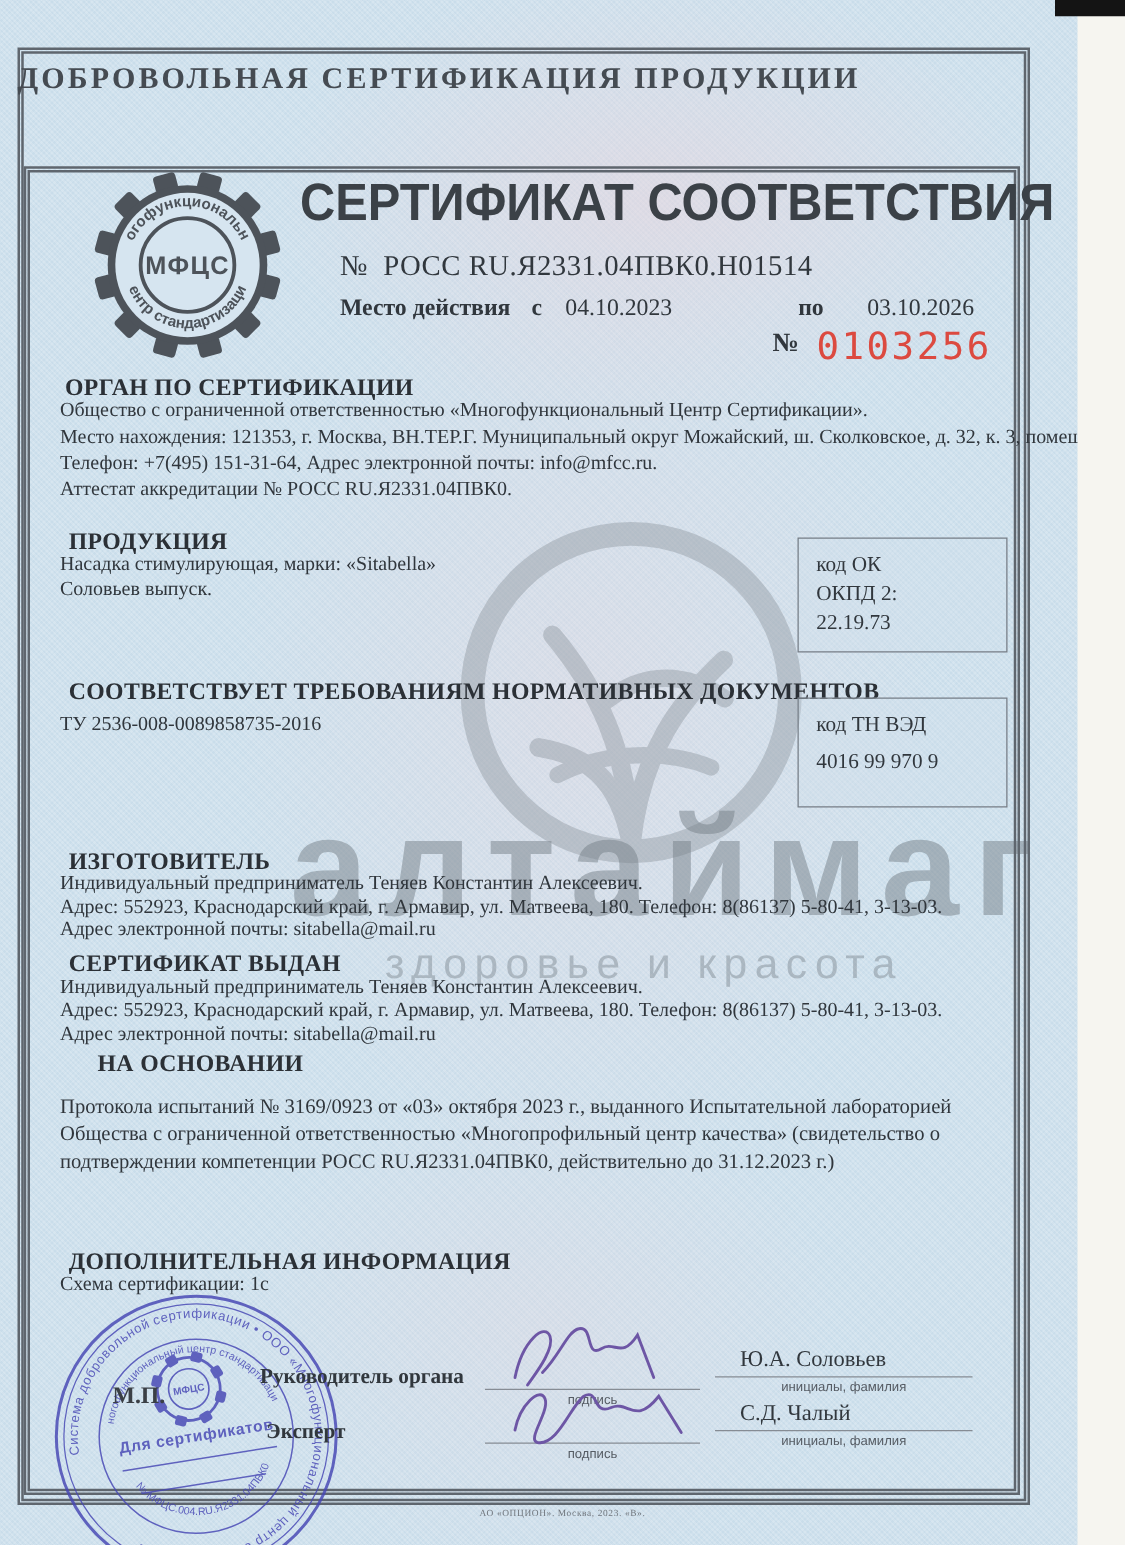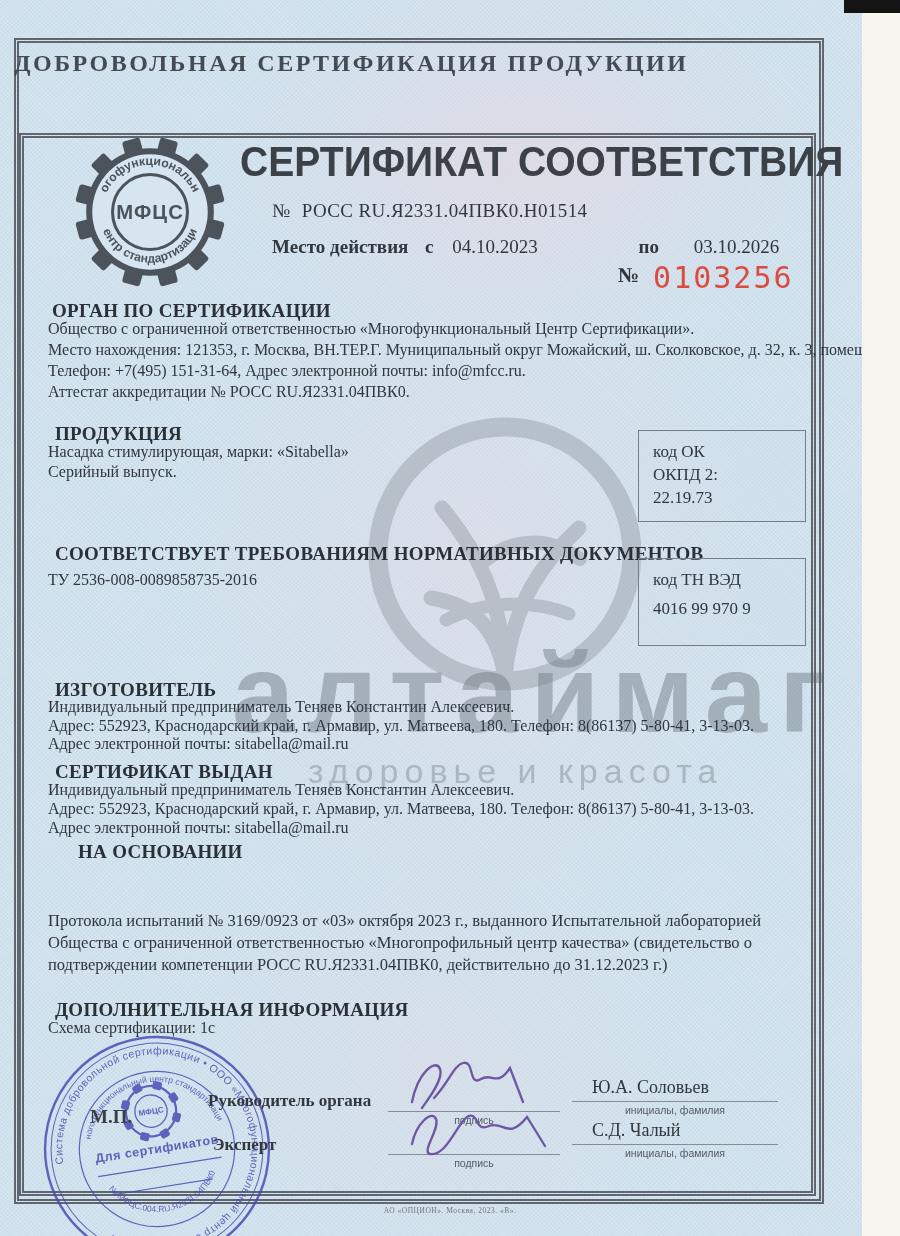--- a/index.html
+++ b/index.html
@@ -23,21 +23,21 @@
   .wm{z-index:1;}
   .wm-brand{left:232px;top:638px;font-family:"Liberation Sans",sans-serif;font-weight:700;
     font-size:112px;line-height:112px;letter-spacing:12px;color:rgba(118,127,136,.50);white-space:nowrap;}
   .wm-tag{left:308px;top:752px;font-family:"Liberation Sans",sans-serif;font-size:34px;
     letter-spacing:6px;color:rgba(128,137,146,.48);white-space:nowrap;}
   
   .top-title{left:14px;top:50px;width:650px;text-align:center;font-weight:700;font-size:24px;
     letter-spacing:2.5px;color:#454b52;z-index:3;white-space:nowrap;}
   .cert-title{left:240px;top:138px;font-family:"Liberation Sans",sans-serif;font-weight:700;
     font-size:42px;color:#3b4147;transform:scaleX(.93);transform-origin:left;white-space:nowrap;z-index:3;}
-  .num-row{left:272px;top:200px;font-size:19px;z-index:3;letter-spacing:.4px;}
+  .num-row{left:272px;top:200px;font-size:23px;z-index:3;letter-spacing:.4px;}
   .validity-row{left:272px;top:236px;font-size:19px;z-index:3;white-space:nowrap;}
   .lbl-b{font-weight:700;}
   .blank-row{left:618px;top:260px;z-index:3;white-space:nowrap;}
   .blank-prefix{font-size:21px;font-weight:600;vertical-align:6px;}
   .blank-num{font-family:"DejaVu Sans Mono",monospace;font-size:30px;color:#dc4a40;letter-spacing:2px;margin-left:10px;}
   
   .sec-h{font-weight:700;font-size:19px;letter-spacing:.3px;color:#2b3036;z-index:3;white-space:nowrap;}
   .sec-body{font-size:16px;color:#30363c;z-index:3;}
   .sec-body div{white-space:nowrap;}
   .code-box{left:638px;width:168px;border:1px solid #767d86;box-sizing:border-box;
@@ -134,21 +134,21 @@
   <div class="abs sec-body" style="left:48px;top:318px;line-height:21px;">
     <div>Общество с ограниченной ответственностью «Многофункциональный Центр Сертификации».</div>
     <div>Место нахождения: 121353, г. Москва, ВН.ТЕР.Г. Муниципальный округ Можайский, ш. Сколковское, д. 32, к. 3, помещ. 1/4</div>
     <div>Телефон: +7(495) 151-31-64, Адрес электронной почты: info@mfcc.ru.</div>
     <div>Аттестат аккредитации № РОСС RU.Я2331.04ПВК0.</div>
   </div>
 
   <div class="abs sec-h" style="left:55px;top:423px;">ПРОДУКЦИЯ</div>
   <div class="abs sec-body" style="left:48px;top:442px;line-height:19.5px;">
     <div>Насадка стимулирующая, марки: «Sitabella»</div>
-    <div>Серийный выпуск.</div>
+    <div>Соловьев выпуск.</div>
   </div>
   <div class="abs code-box" style="top:430px;height:92px;">
     <div>код ОК</div>
     <div>ОКПД 2:</div>
     <div>22.19.73</div>
   </div>
 
   <div class="abs sec-h" style="left:55px;top:543px;">СООТВЕТСТВУЕТ ТРЕБОВАНИЯМ НОРМАТИВНЫХ ДОКУМЕНТОВ</div>
   <div class="abs sec-body" style="left:48px;top:571px;">
     <div>ТУ 2536-008-0089858735-2016</div>
@@ -167,21 +167,21 @@
   </div>
 
   <div class="abs sec-h" style="left:55px;top:761px;">СЕРТИФИКАТ ВЫДАН</div>
   <div class="abs sec-body" style="left:48px;top:780px;line-height:19px;">
     <div>Индивидуальный предприниматель Теняев Константин Алексеевич.</div>
     <div>Адрес: 552923, Краснодарский край, г. Армавир, ул. Матвеева, 180. Телефон: 8(86137) 5-80-41, 3-13-03.</div>
     <div>Адрес электронной почты: sitabella@mail.ru</div>
   </div>
 
   <div class="abs sec-h" style="left:57px;top:841px;margin-left:21px;">НА ОСНОВАНИИ</div>
-  <div class="abs sec-body" style="left:48px;top:874px;width:732px;line-height:22px;font-size:16.5px;margin-top:36px;">Протокола испытаний № 3169/0923 от «03» октября 2023 г., выданного Испытательной лабораторией Общества с ограниченной ответственностью «Многопрофильный центр качества» (свидетельство о подтверждении компетенции  РОСС RU.Я2331.04ПВК0, действительно до 31.12.2023 г.)</div>
+  <div class="abs sec-body" style="left:48px;top:874px;width:732px;line-height:22px;font-size:16.5px;">Протокола испытаний № 3169/0923 от «03» октября 2023 г., выданного Испытательной лабораторией Общества с ограниченной ответственностью «Многопрофильный центр качества» (свидетельство о подтверждении компетенции  РОСС RU.Я2331.04ПВК0, действительно до 31.12.2023 г.)</div>
 
   <div class="abs sec-h" style="left:55px;top:999px;text-align:right;">ДОПОЛНИТЕЛЬНАЯ ИНФОРМАЦИЯ</div>
   <div class="abs sec-body" style="left:48px;top:1019px;">
     <div>Схема сертификации: 1с</div>
   </div>
 
   <svg class="abs stamp" width="242" height="242" viewBox="0 0 240 240">
     <defs>
       <path id="st-ring" d="M 26,120 A 94,94 0 1 1 214,120 A 94,94 0 1 1 26,120"></path>
       <path id="st-in-top" d="M 56,103 A 66,66 0 0 1 184,103"></path>

